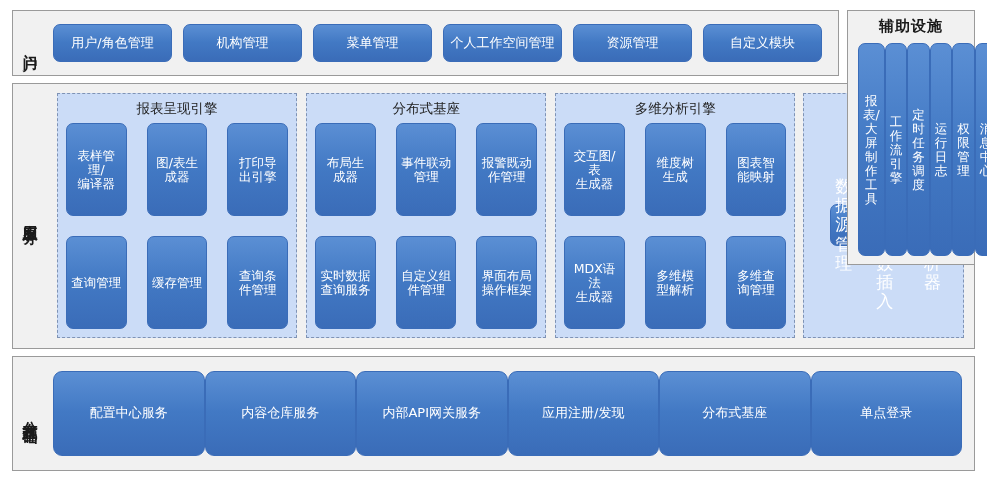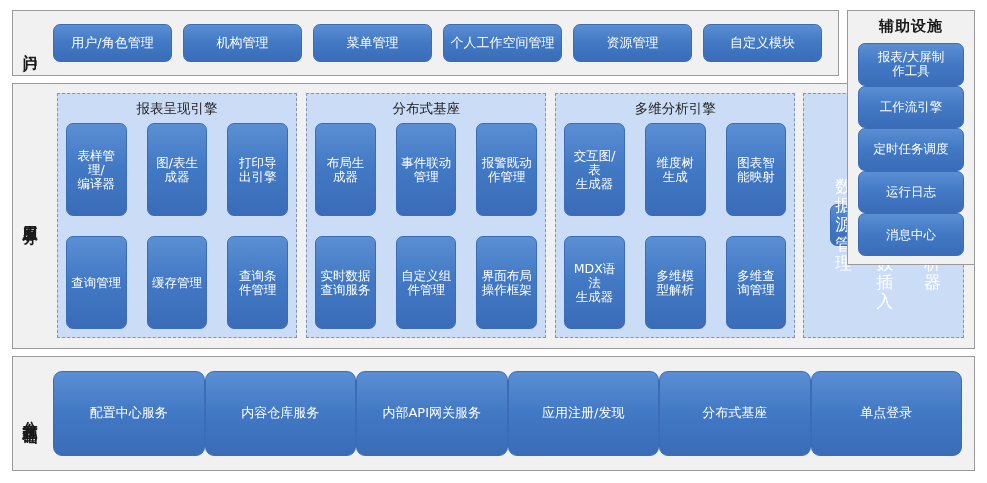--- a/index.html
+++ b/index.html
@@ -101,21 +101,21 @@
     font-weight: bold;
     font-size: 15px;
     color: #1a1a1a;
     letter-spacing: 1px;
     margin-bottom: 7px;
     flex: 0 0 auto;
   }
   .aux-list {
     flex: 1 1 auto;
     display: flex;
-    flex-direction: column;
+    flex-direction: row;
     justify-content: space-between;
   }
   .aux-btn {
     font-size: 12.5px;
     flex: 1 1 0;
     min-height: 30px;
   }
 
   
   .mid-row {
@@ -298,20 +298,21 @@
     </div>
 
     <div class="panel" id="aux-panel" style="position: absolute; top: 10px; left: 847px; width: 128px; height: 255px;">
       <div class="aux-title">辅助设施</div>
       <div class="aux-list">
         <div class="btn aux-btn">报表/大屏制
 作工具</div>
         <div class="btn aux-btn">工作流引擎</div>
         <div class="btn aux-btn">定时任务调度</div>
         <div class="btn aux-btn">运行日志</div>
+        <div class="btn aux-btn">权限管理</div>
         <div class="btn aux-btn">消息中心</div>
       </div>
     </div>
 
   </div>
 
   <div class="bottom-row">
     <div class="panel" id="base-panel">
       <div class="v-label">分布式基础</div>
       <div class="panel-body">

